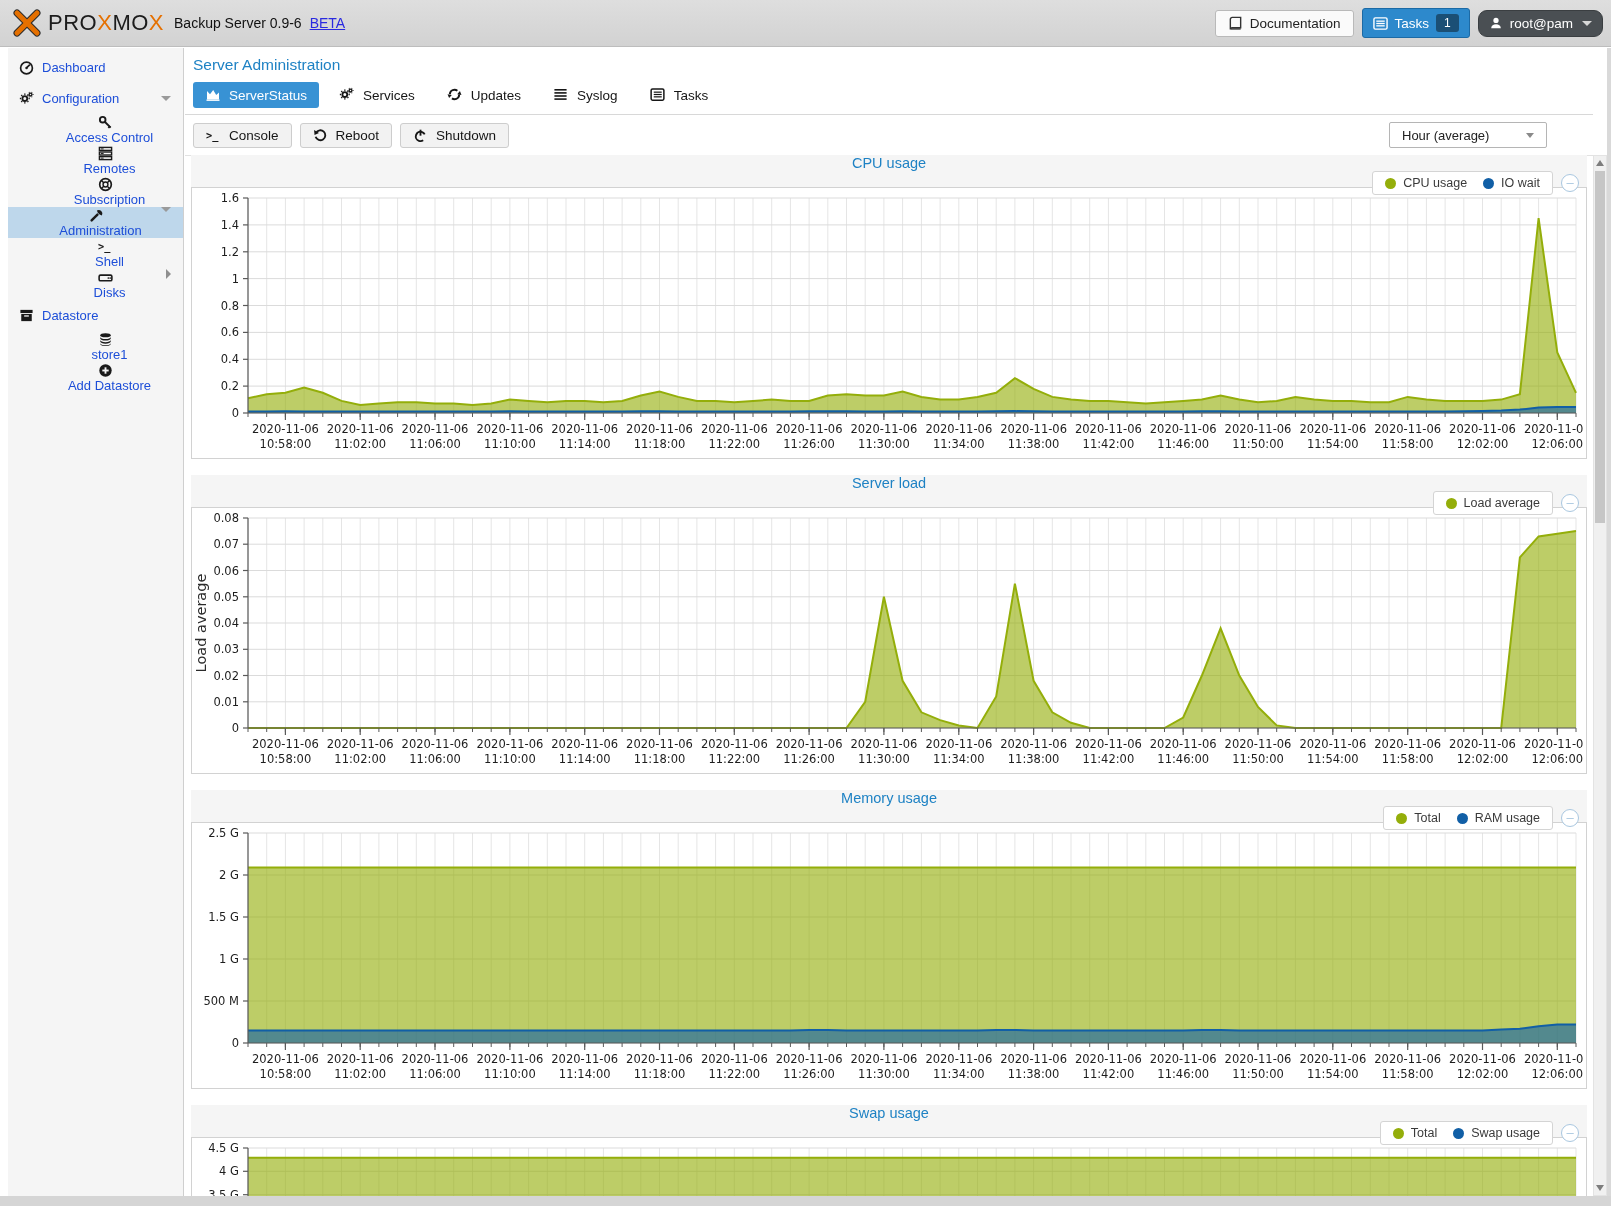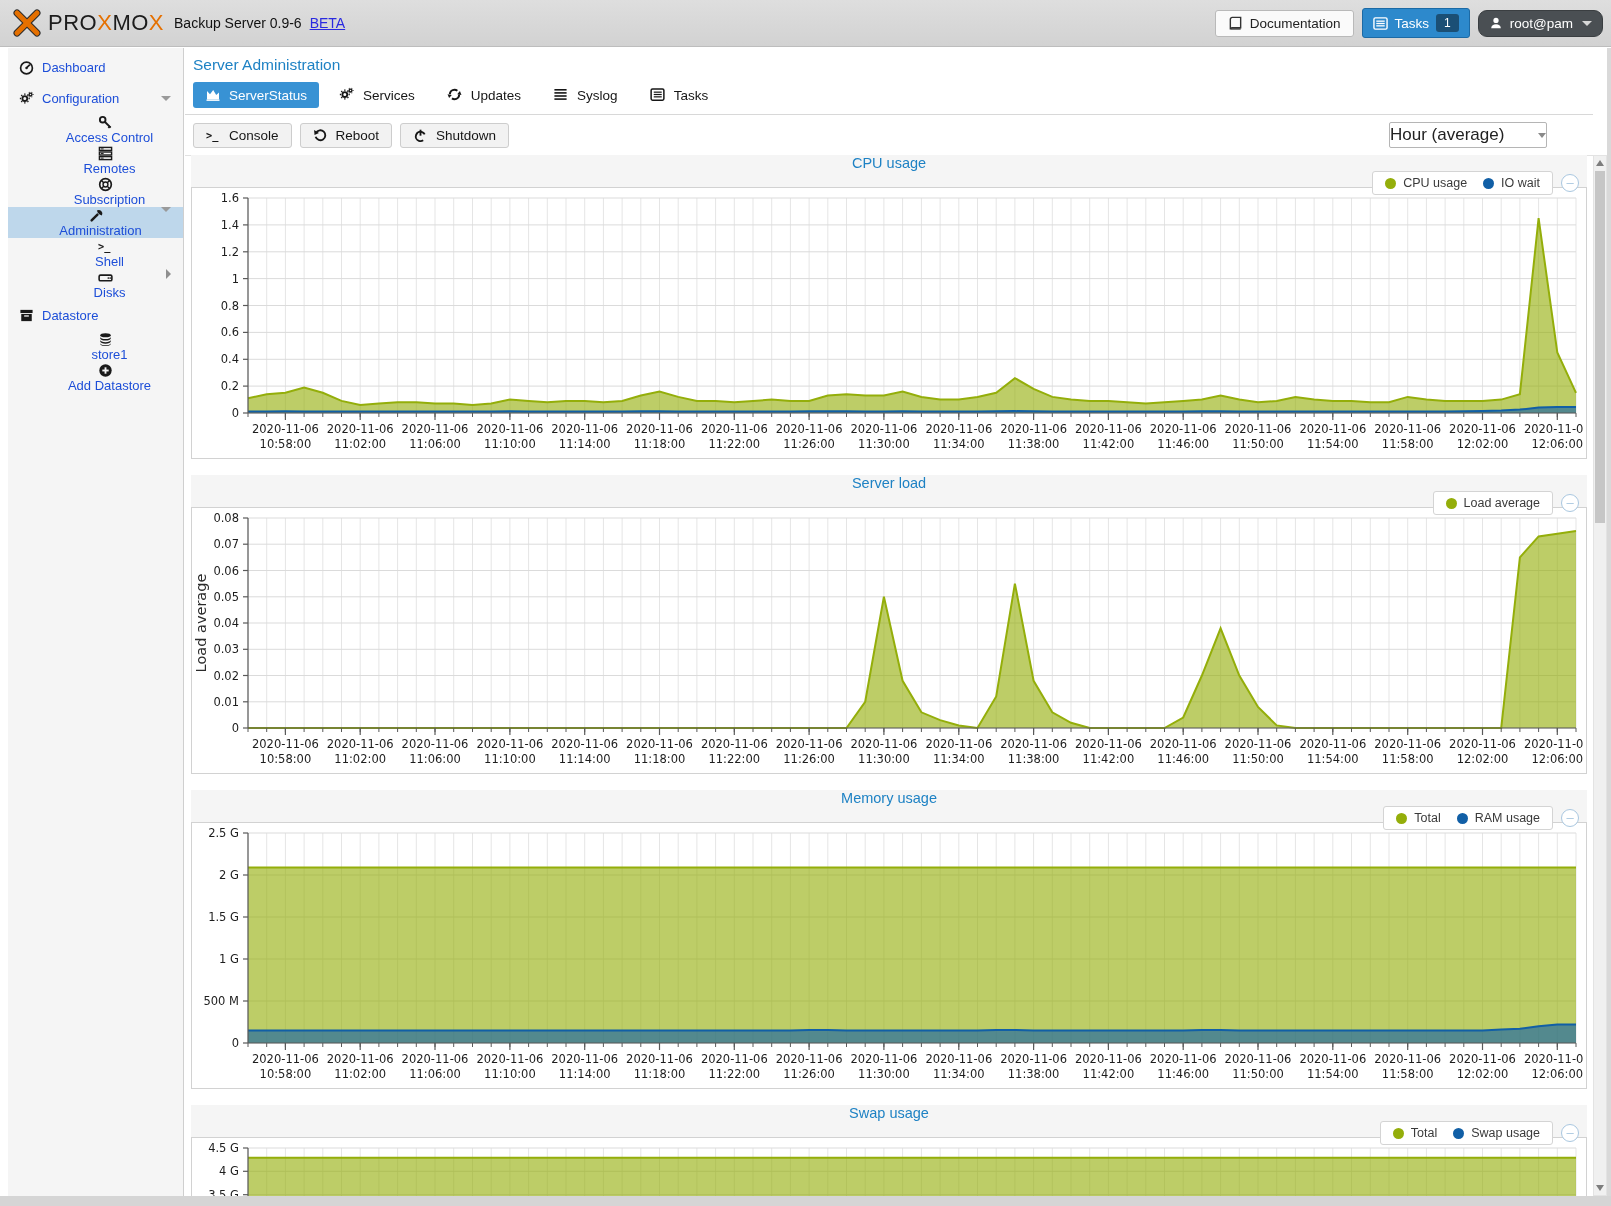--- a/index.html
+++ b/index.html
@@ -50,21 +50,21 @@
   .tab { display:flex; align-items:center; gap:8px; padding:5px 12px; border-radius:3px;
     font-size:13.5px; color:#161616; cursor:pointer; }
   .tab .icon { width:16px; height:16px; display:inline-flex; }
   .tab.active { background:#3892d4; color:#fff; }
   .toolbar { display:flex; align-items:center; gap:8px; padding:7px 8px; border-bottom:1px solid #e2e2e2; }
   .tbtn { display:flex; align-items:center; gap:8px; background:#f2f2f2; border:1px solid #cdcdcd;
     border-radius:3px; padding:4px 12px; font-size:13.5px; color:#161616; cursor:pointer; }
   .tbtn .icon { width:15px; height:15px; display:inline-flex; }
   .combo { margin-left:auto; margin-right:38px; width:158px; height:26px; background:#fff;
     border:1px solid #b5b5b5; border-radius:2px; display:flex; align-items:center;
-    padding:0 0; font-size:17px; color:#222; cursor:pointer; }
+    padding:0 12px; font-size:13px; color:#222; cursor:pointer; }
   .combo .chev { margin-left:auto; width:0; height:0; border-left:4px solid transparent;
     border-right:4px solid transparent; border-top:5px solid #8a8a8a; }
 
   .charts-area { position:absolute; left:0; top:107px; right:0; bottom:0; overflow:hidden; }
   .chart-panel { margin:0 6px 16px 6px; }
   .panel-hd { background:#f5f5f5; height:32px; display:flex; align-items:center; padding:0 8px;flex-direction:column; }
   .panel-title { color:#1e82c4; font-size:14.5px; }
   .panel-hd-right { margin-left:auto; display:flex; align-items:center; gap:8px; }
   .legend { display:flex; align-items:center; gap:16px; background:#fff; border:1px solid #d4d4d4;
     border-radius:3px; padding:4px 12px; cursor:pointer; }

